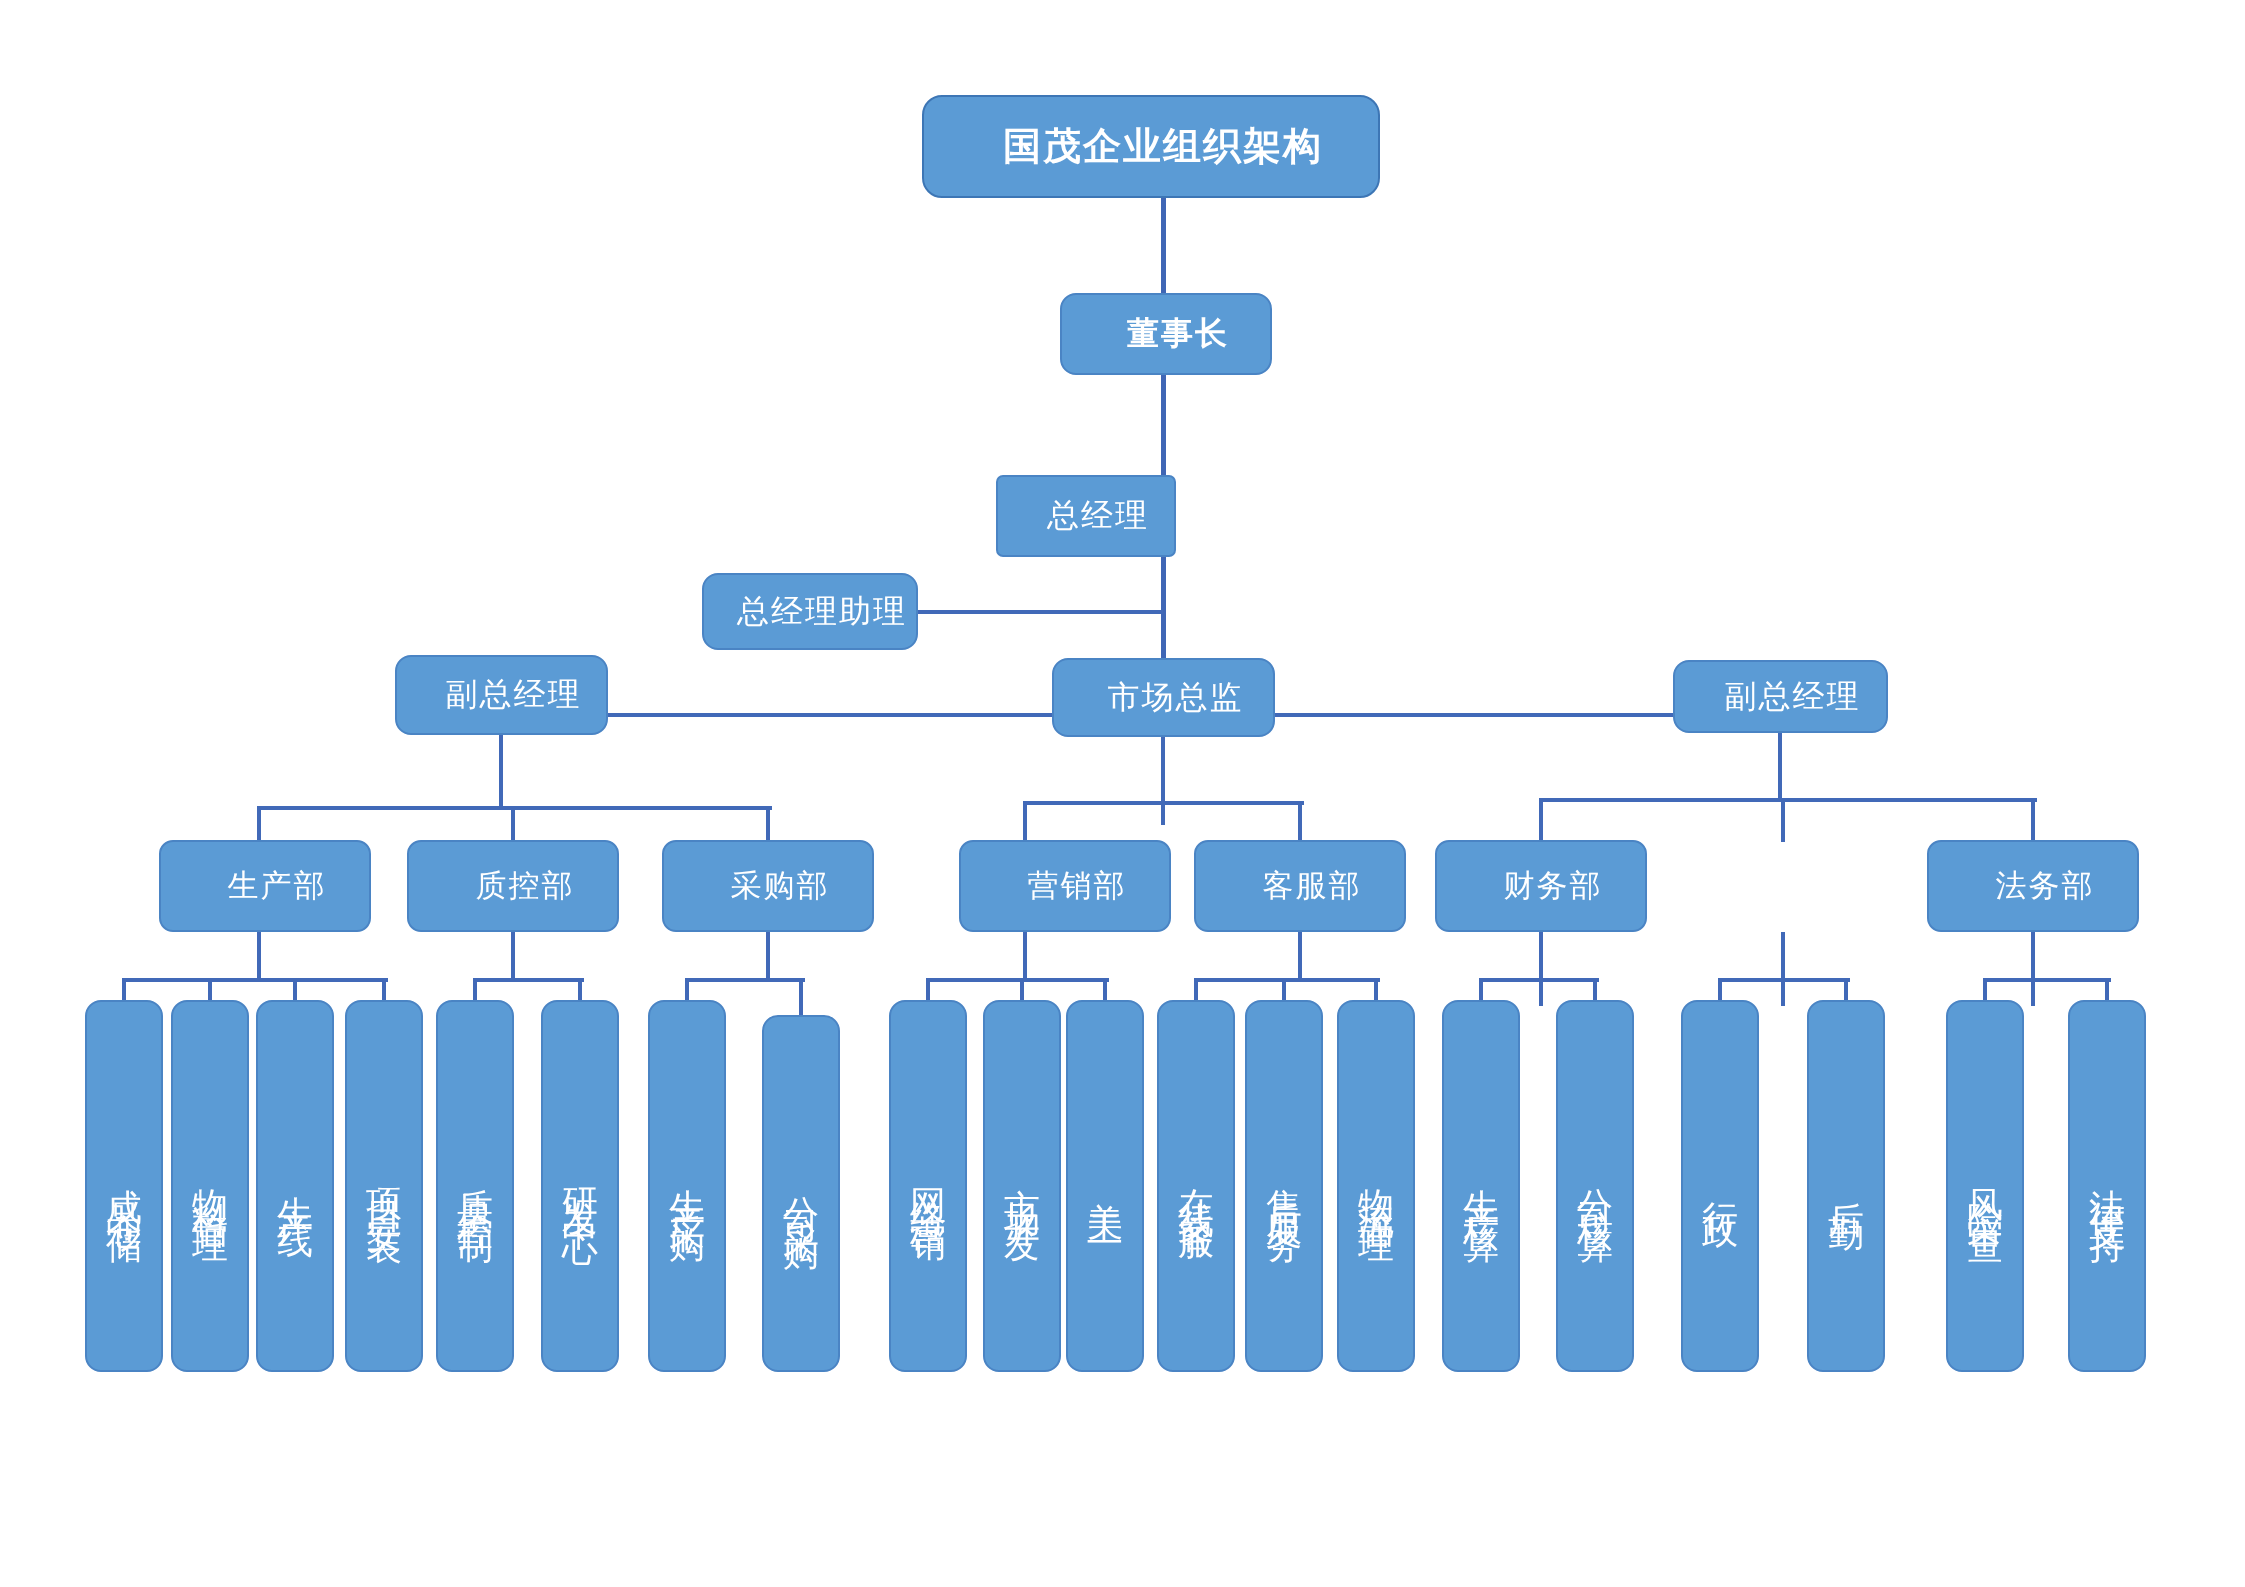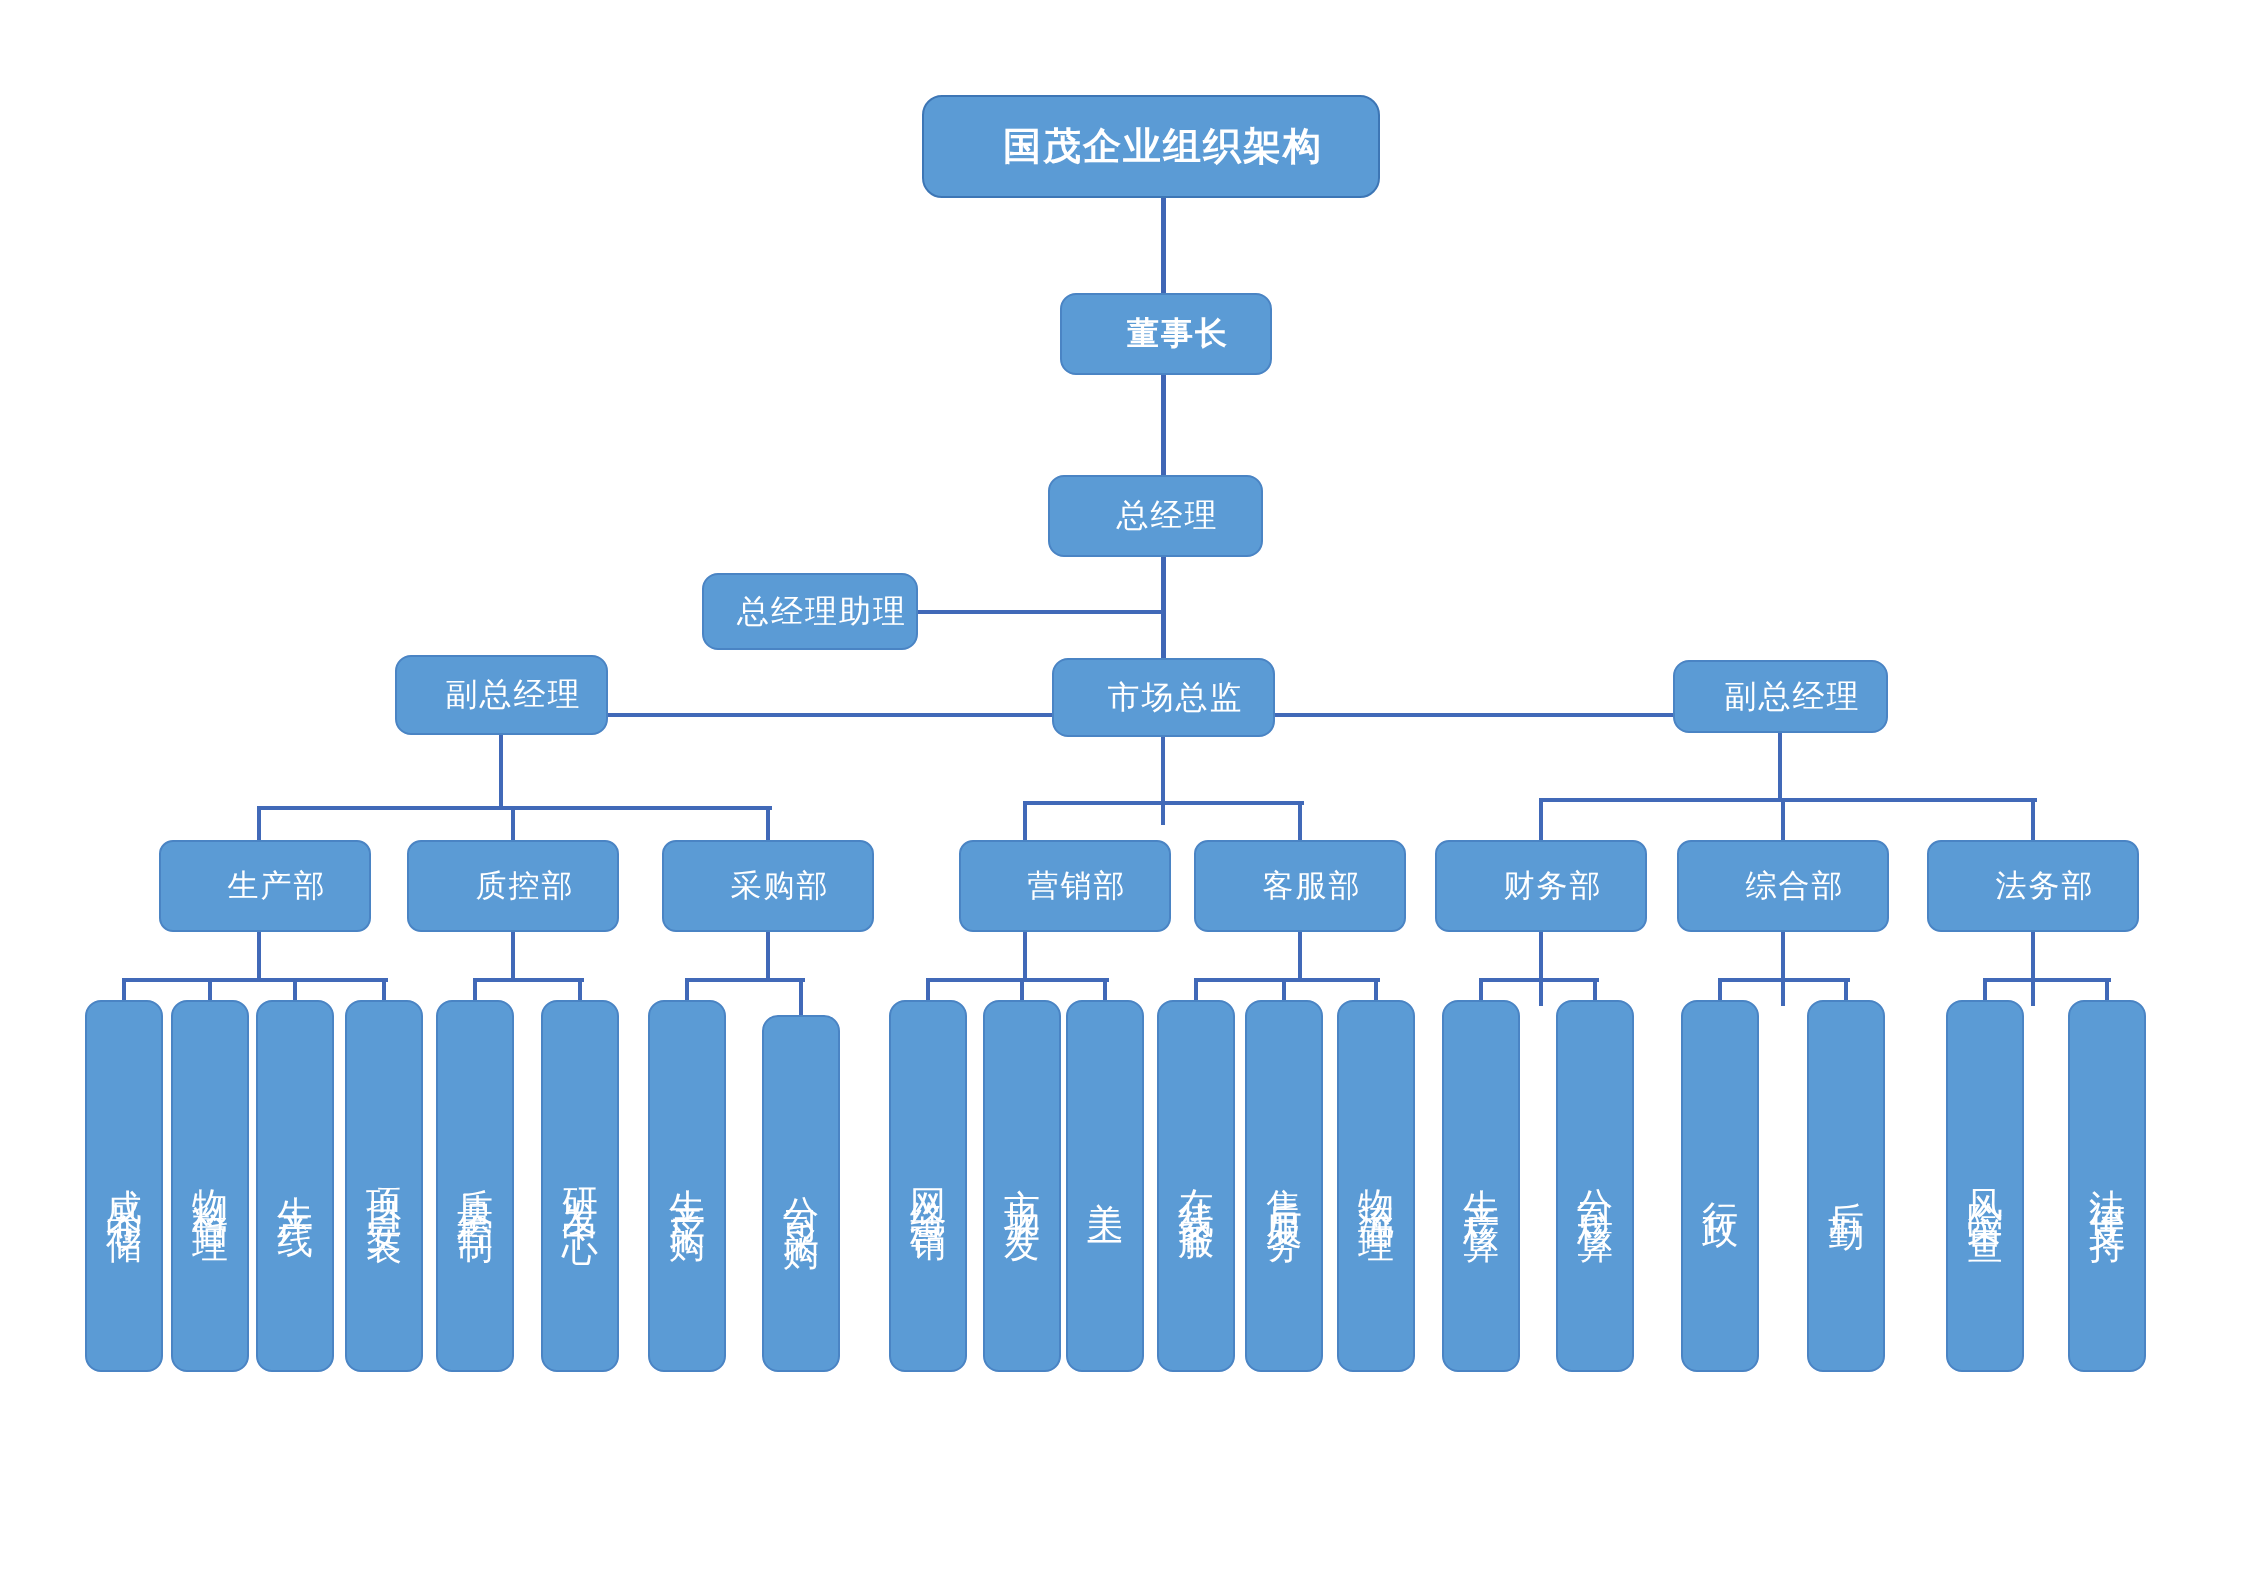--- a/index.html
+++ b/index.html
@@ -112,37 +112,36 @@
 
   <div class="cv" style="left:2031px;top:932px;height:74px;"></div>
   <div class="ch" style="left:1983px;top:978px;width:128px;"></div>
   <div class="cv" style="left:1983px;top:978px;height:26px;"></div>
   <div class="cv" style="left:2105px;top:978px;height:26px;"></div>
 
   <div class="box title-node" style="left:922px;top:95px;width:458px;height:103px;">国茂企业组织架构</div>
 
   <div class="box lvl" style="left:1060px;top:293px;width:212px;height:82px;font-weight:bold;">董事长</div>
 
-  <div class="box lvl" style="left:1048px;top:475px;width:215px;height:82px;">总经理</div>
+  <div class="box lvl" style="left:996px;top:475px;width:180px;height:82px;border-radius:7px;">总经理</div>
 
   <div class="box lvl" style="left:702px;top:573px;width:216px;height:77px;">总经理助理</div>
 
   <div class="box lvl" style="left:395px;top:655px;width:213px;height:80px;">副总经理</div>
 
   <div class="box lvl" style="left:1052px;top:658px;width:223px;height:79px;">市场总监</div>
 
   <div class="box lvl" style="left:1673px;top:660px;width:215px;height:73px;">副总经理</div>
 
   <div class="box dept" style="left:153px;top:840px;width:212px;height:92px;margin-left:6px;">生产部</div>
   <div class="box dept" style="left:407px;top:840px;width:212px;height:92px;">质控部</div>
   <div class="box dept" style="left:662px;top:840px;width:212px;height:92px;">采购部</div>
   <div class="box dept" style="left:919px;top:840px;width:212px;height:92px;margin-left:40px;">营销部</div>
   <div class="box dept" style="left:1194px;top:840px;width:212px;height:92px;">客服部</div>
   <div class="box dept" style="left:1435px;top:840px;width:212px;height:92px;">财务部</div>
-  <div class="box dept" style="left:1677px;top:840px;width:212px;height:92px;">综合部</div>
   <div class="box dept" style="left:1927px;top:840px;width:212px;height:92px;">法务部</div>
 
   <div class="unit" style="left:85px;top:1000px;width:78px;height:372px;">
     <span class="vlabel">成品仓储</span>
   </div>
   <div class="unit" style="left:171px;top:1000px;width:78px;height:372px;">
     <span class="vlabel">物料管理</span>
   </div>
   <div class="unit" style="left:256px;top:1000px;width:78px;height:372px;">
     <span class="vlabel">生产线</span>

